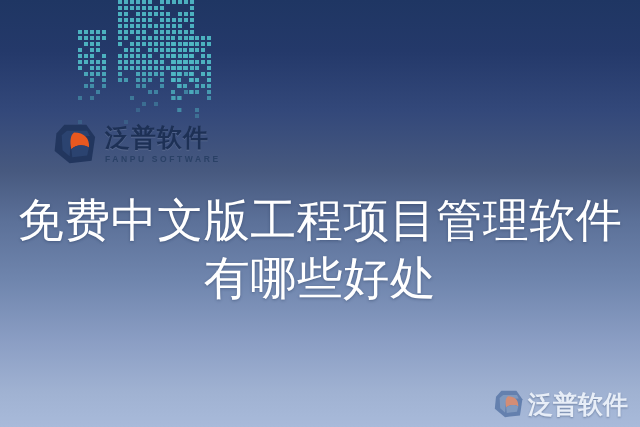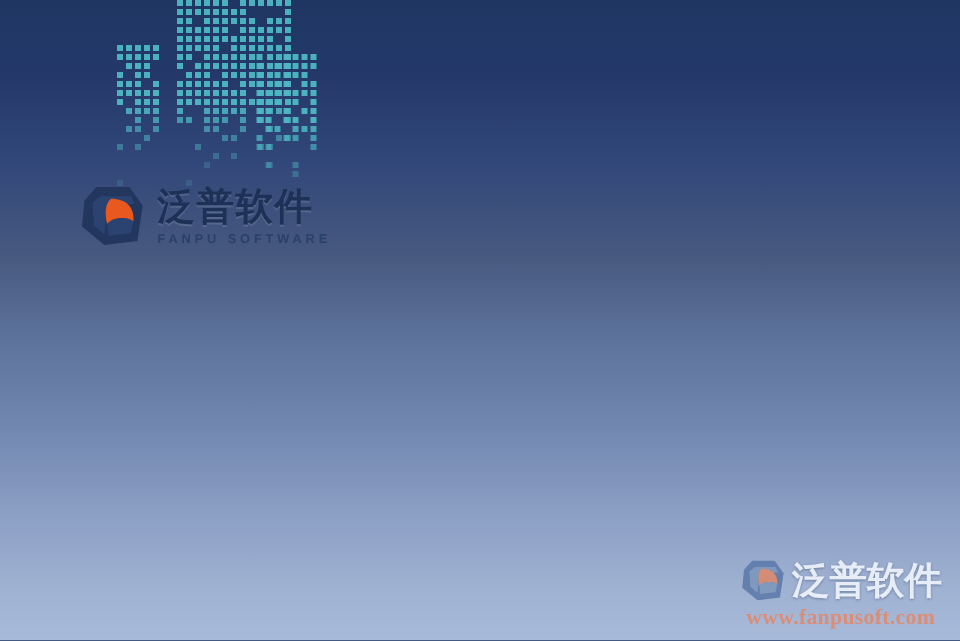--- a/index.html
+++ b/index.html
@@ -390,29 +390,32 @@
         <path d="M50 24 C74 24 86 38 84 58 C70 50 54 52 44 62 C40 44 42 30 50 24 Z" fill="#e8581f"></path>
         <path d="M44 62 C54 52 70 50 84 58 L80 76 L46 80 Z" fill="#2b4370"></path>
       </svg>
     </span>
     <span class="logo-text">
       <span class="logo-cn">泛普软件</span>
       <span class="logo-en">FANPU SOFTWARE</span>
     </span>
   </div>
 
+  <div class="headline">
+    <span class="ln">免费中文版工程项目管理软件</span>
+    <span class="ln">有哪些好处</span>
+  </div>
 
   <div class="watermark">
     <div class="wm-row">
       <span>
         <svg class="wm-mark" viewBox="0 0 100 100" xmlns="http://www.w3.org/2000/svg">
           <path d="M28 6 L78 6 L98 34 L90 88 L40 94 L6 66 L10 26 Z" fill="#5f7cab"></path>
           <path d="M34 20 L80 20 L86 32 L44 34 L40 78 L24 64 L22 30 Z" fill="#7e97bd"></path>
           <path d="M50 24 C74 24 86 38 84 58 C70 50 54 52 44 62 C40 44 42 30 50 24 Z" fill="#d98a6d"></path>
           <path d="M44 62 C54 52 70 50 84 58 L80 76 L46 80 Z" fill="#7e97bd"></path>
         </svg>
       </span>
       <span class="wm-cn">泛普软件</span>
     </div>
-    <div class="wm-url">www.fanpusoft.com</div>
   </div>
 
 </div>
 
 </body></html>

